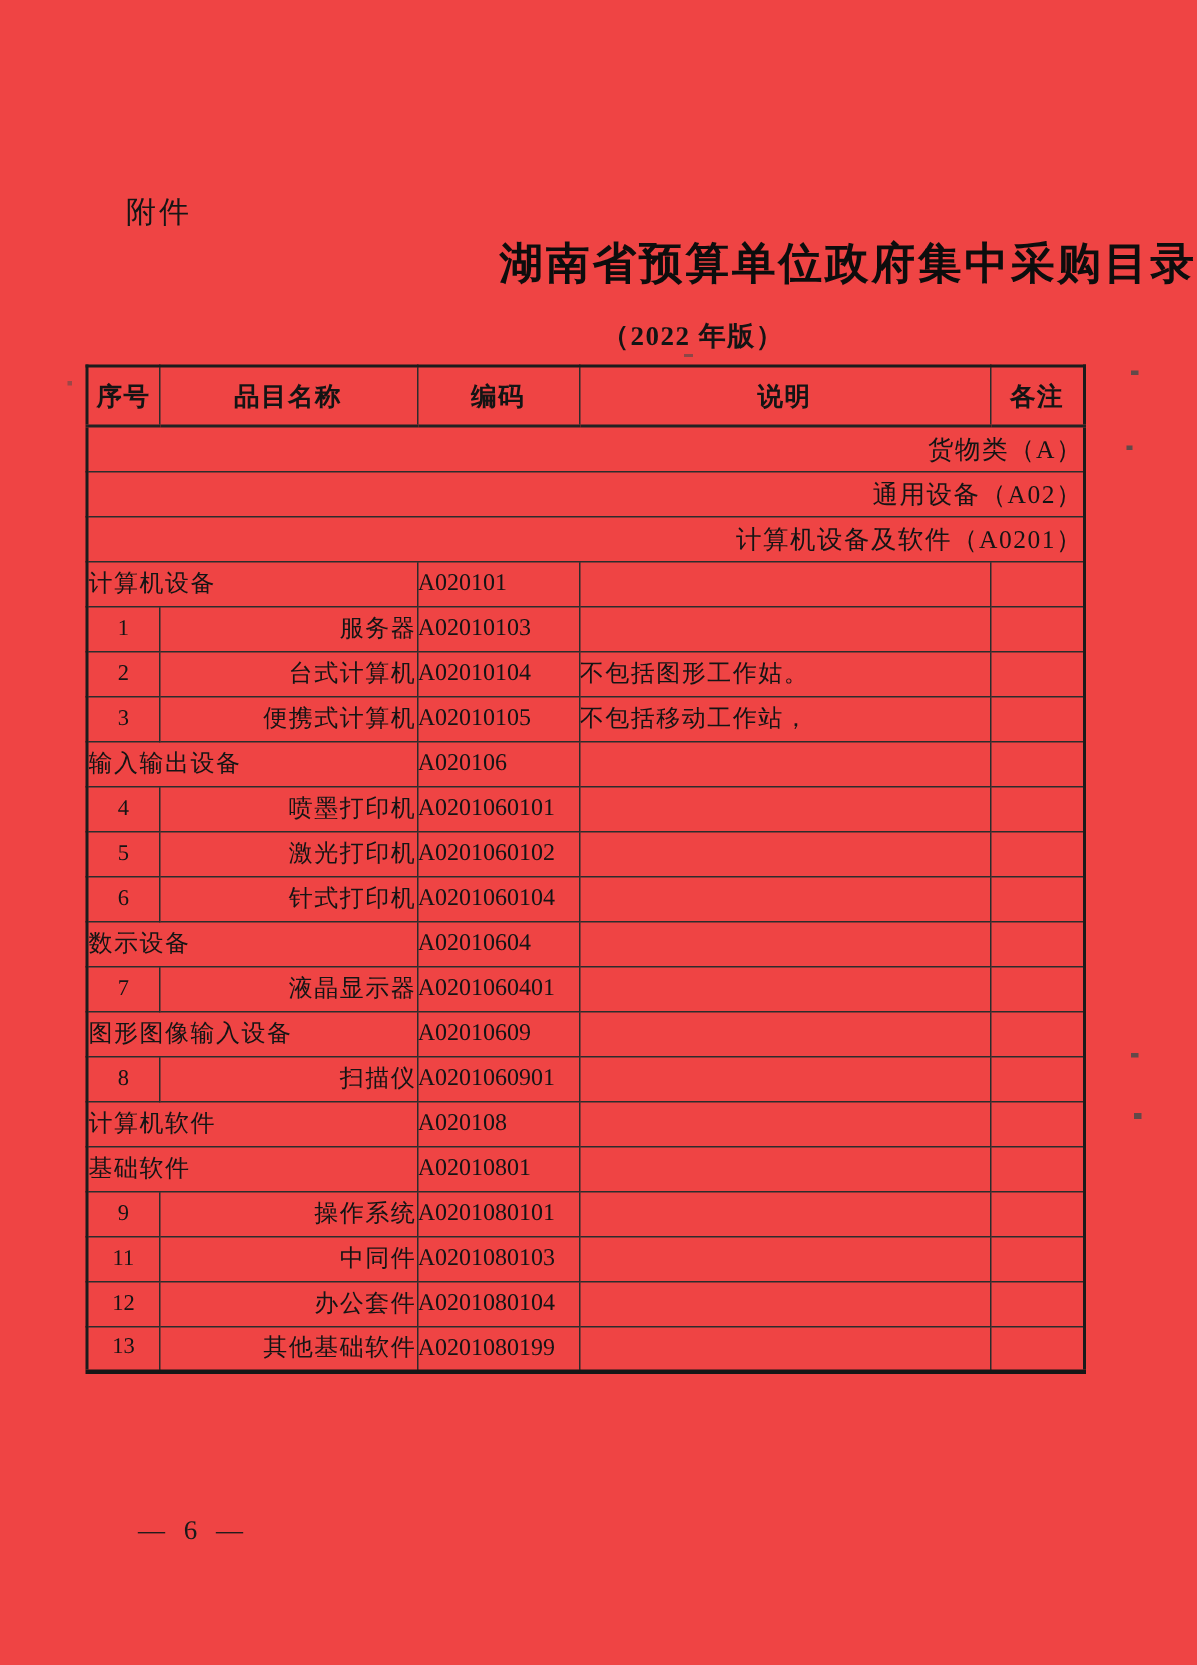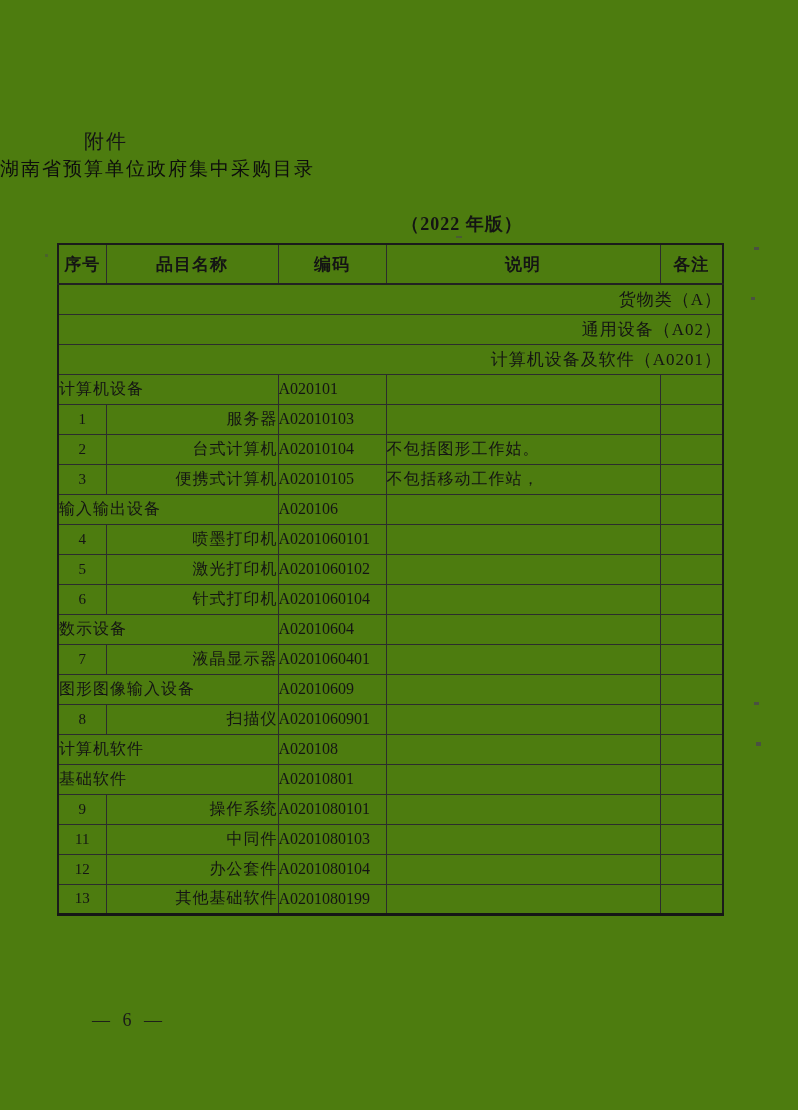--- a/index.html
+++ b/index.html
@@ -1,41 +1,41 @@
 <!DOCTYPE html>
 <html><head>
 <meta charset="utf-8">
 <style>
   html, body { margin: 0; padding: 0; background: #e8e8e8; }
   .page {
     position: relative;
     width: 798px;
     height: 1110px;
     margin: 0 auto;
-    background: #4d7c0f;
+    background: #ef4444;
     color: #111;
     font-family: "Liberation Serif", "DejaVu Serif", serif;
     overflow: hidden;
   }
   .attachment-label {
     position: absolute;
     left: 84px;
     top: 128px;
     font-size: 20px;
     letter-spacing: 2px;
     color: #151515;
   }
   .doc-title {
     position: absolute;
     left: 0;
     top: 156px;
     width: 100%;
-    text-align: left;
-    font-size: 19px;
-    font-weight: 400;
+    text-align: right;
+    font-size: 29px;
+    font-weight: 700;
     letter-spacing: 2px;
     color: #0d0d0d;
   }
   .doc-edition {
     position: absolute;
     left: 16px;
     top: 212px;
     width: 100%;
     text-align: center;
     font-size: 18px;

